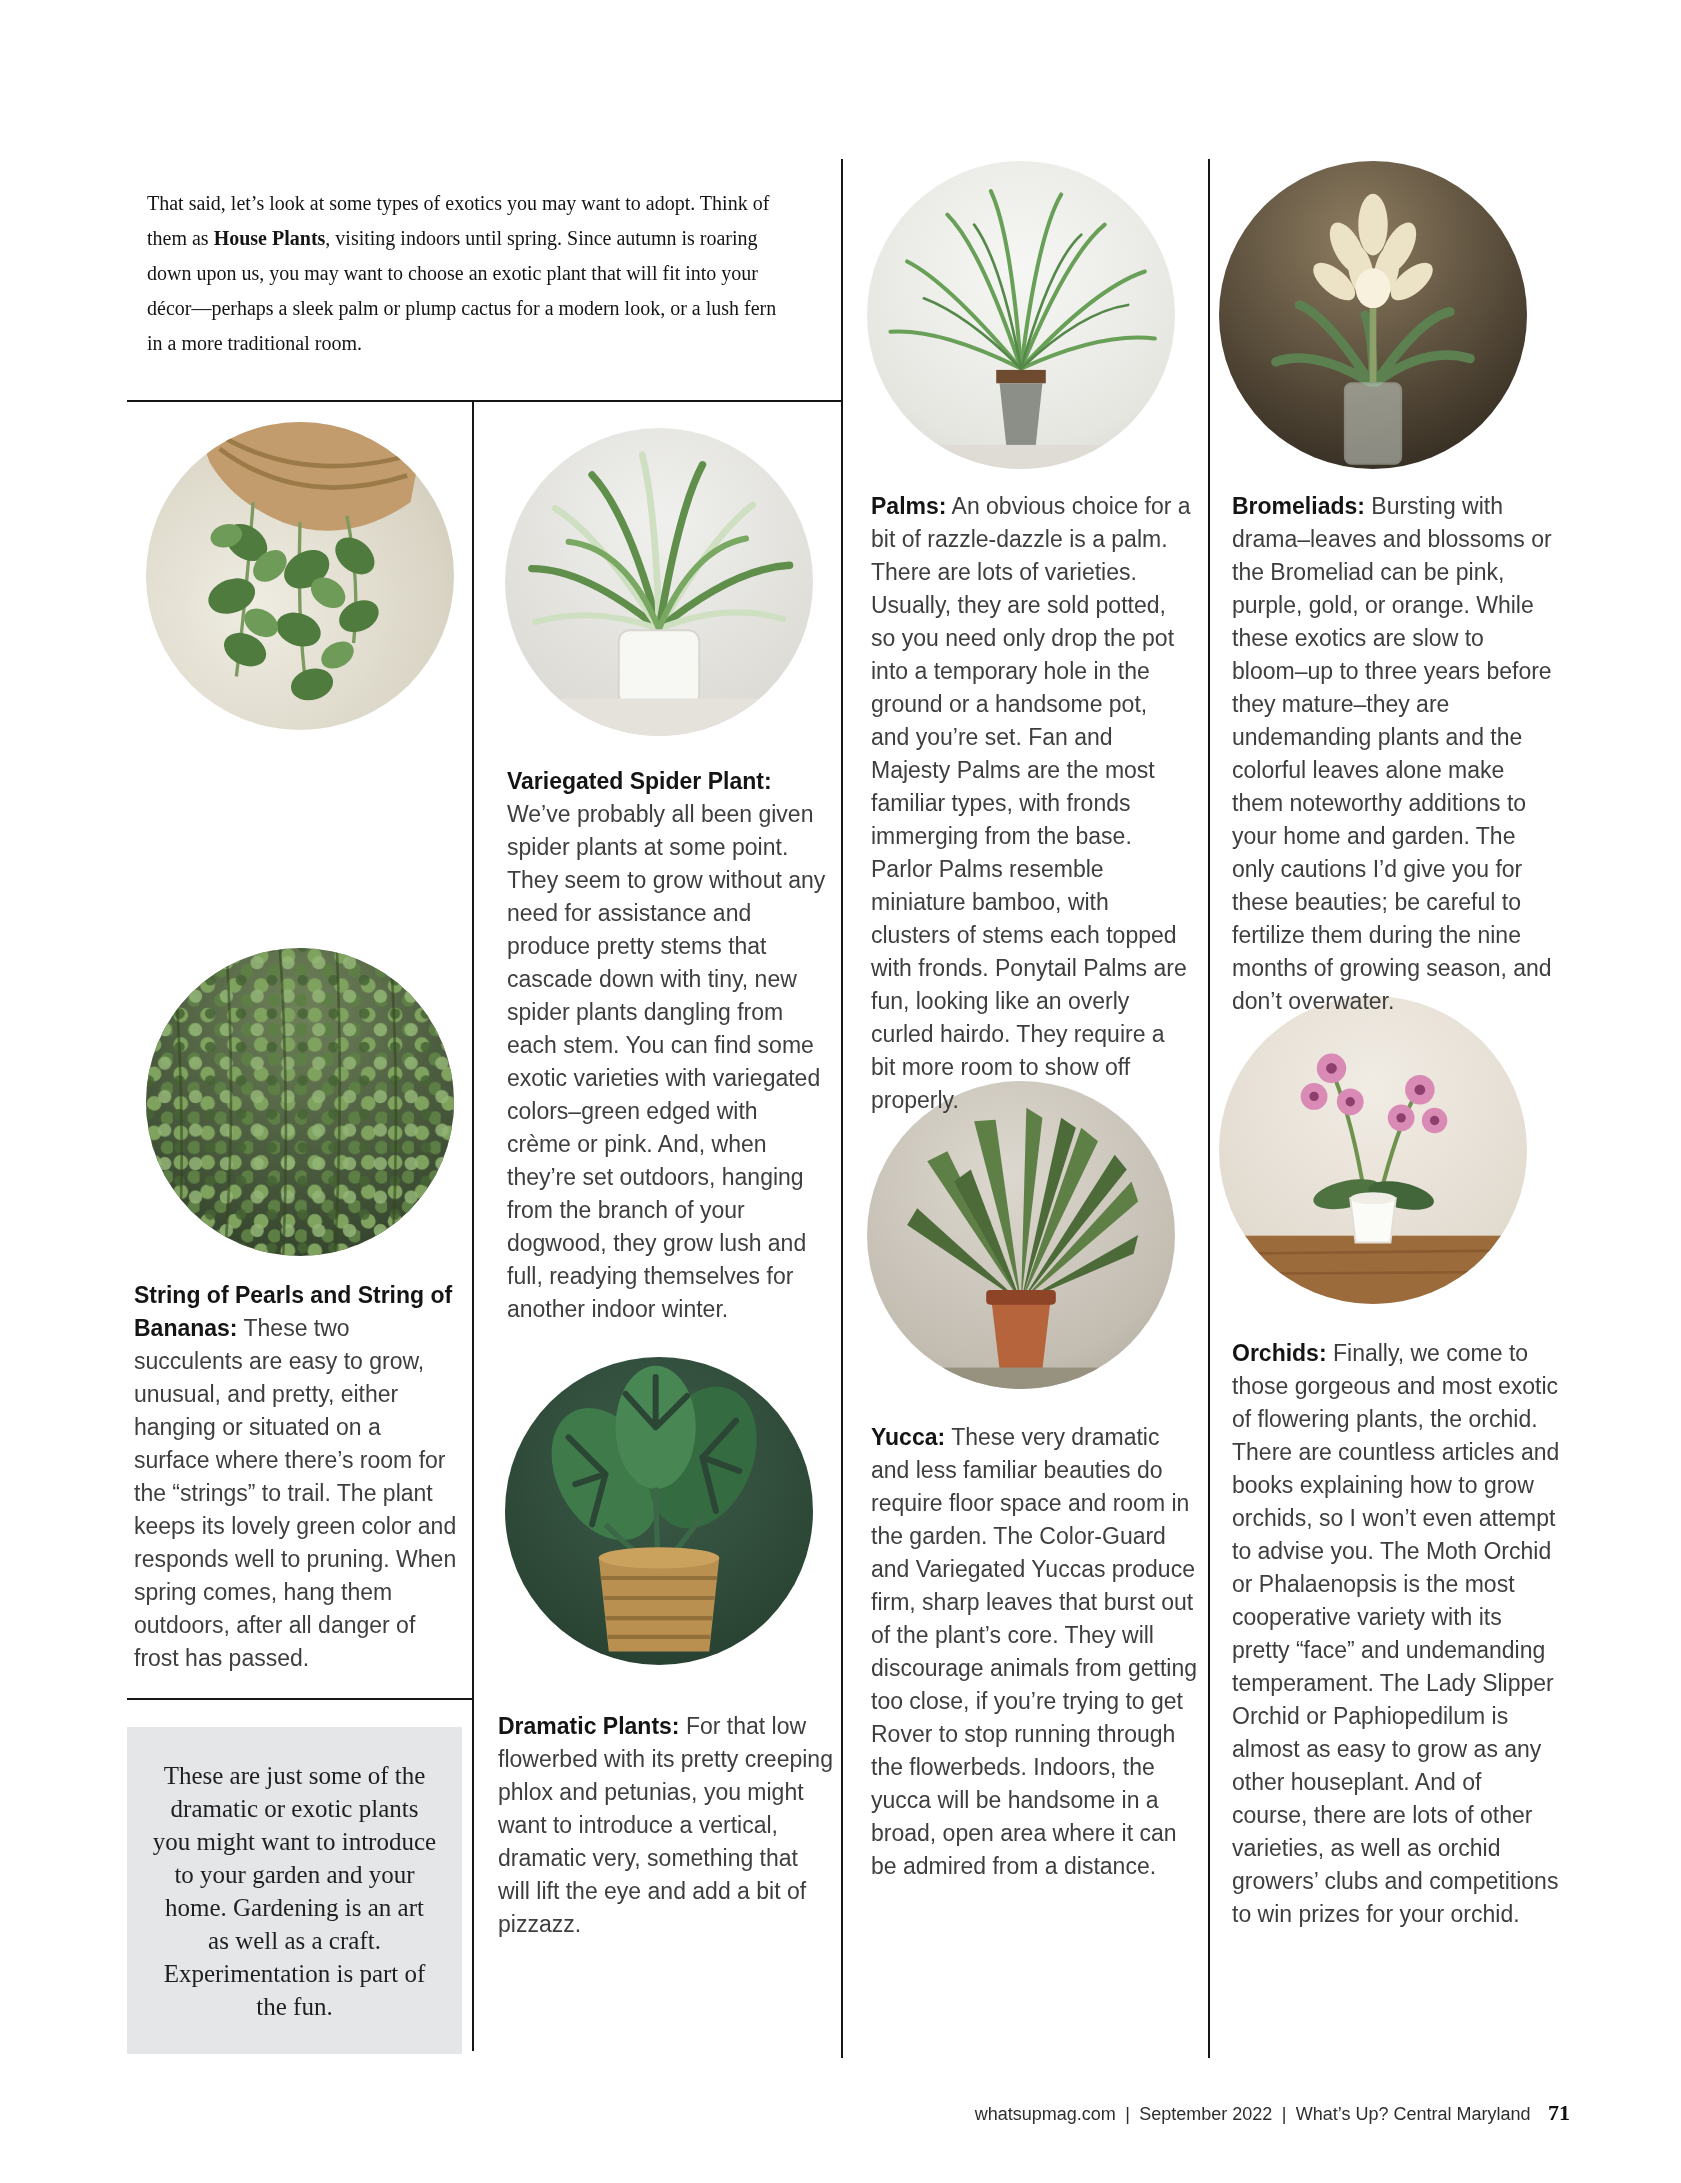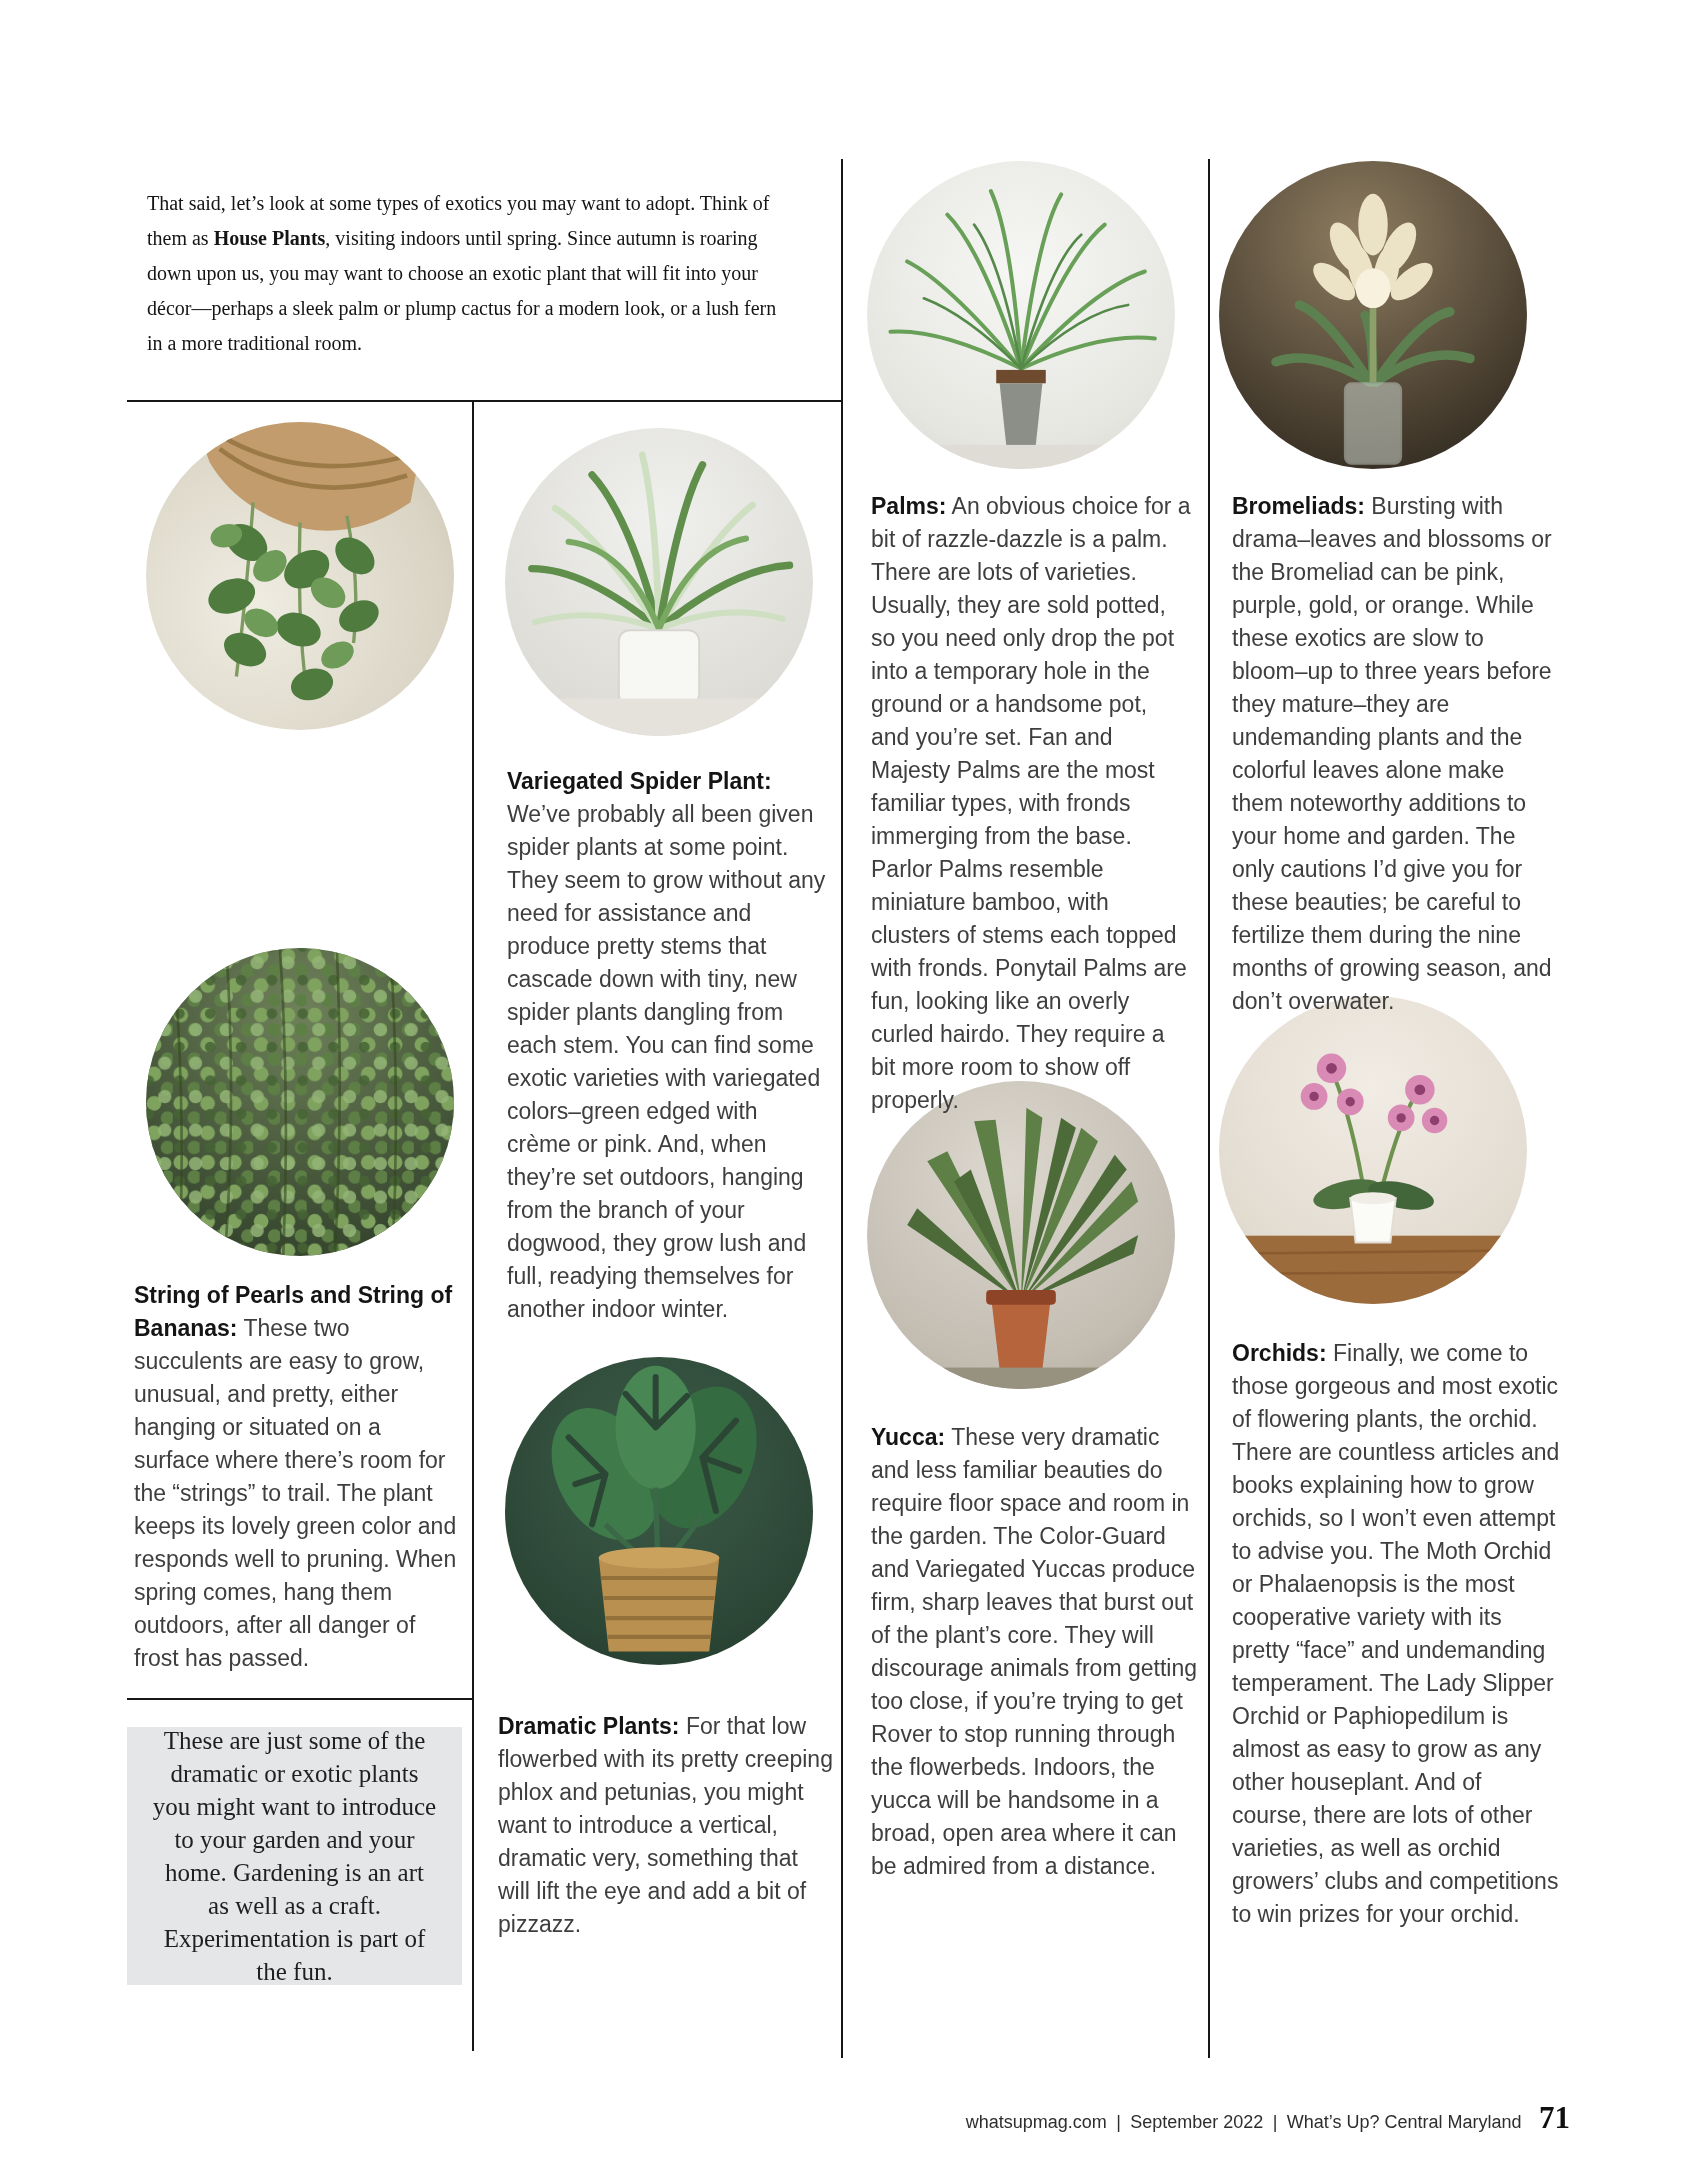--- a/index.html
+++ b/index.html
@@ -37,30 +37,30 @@
   #txt-hanging {left:134px;top:735px;width:323px;}
   #txt-pearls  {left:134px;top:1255px;width:323px;margin-top:24px;}
   #txt-spider  {left:507px;top:742px;width:320px;}
   #txt-dramatic{left:498px;top:1687px;width:335px;}
   #txt-palms   {left:871px;top:467px;width:320px;}
   #txt-yucca   {left:871px;top:1398px;width:329px;}
   #txt-bromeliads{left:1232px;top:467px;width:329px;}
   #txt-orchids {left:1232px;top:1313px;width:329px;margin-top:24px;}
 
   
-  .callout{position:absolute;left:127px;top:1727px;width:335px;height:258px;background:#e4e6e7;
+  .callout{position:absolute;left:127px;top:1727px;width:335px;height:327px;background:#e4e6e7;
            display:flex;align-items:center;justify-content:center;box-sizing:border-box;padding:20px 25.4px;}
   .callout p{margin:0;font-family:"Liberation Serif",serif;font-size:25px;line-height:33px;
              color:#1f1f1f;text-align:center;}
 
   
   .footer{position:absolute;left:803px;top:2100px;width:767px;display:flex;justify-content:flex-end;
           align-items:baseline;font-size:18px;color:#2e2e2e;}
   .footer .sep{padding:0 9.4px;color:#2e2e2e;}
-  .footer .pageno{font-family:"Liberation Serif",serif;font-weight:700;font-size:31px;color:#101010;
+  .footer .pageno{font-family:"Liberation Serif",serif;font-weight:700;font-size:22px;color:#101010;
                   margin-left:17.4px;}
 </style>
 </head>
 <body>
 
 <div class="page">
 
   <p class="intro"><span>That said, let’s look at some types of exotics you may want to adopt. Think of them as </span><b>House Plants</b><span>, visiting indoors until spring. Since autumn is roaring down upon us, you may want to choose an exotic plant that will fit into your décor—perhaps a sleek palm or plump cactus for a modern look, or a lush fern in a more traditional room.</span></p>
 
   <div class="rule" id="rule-top"></div>

